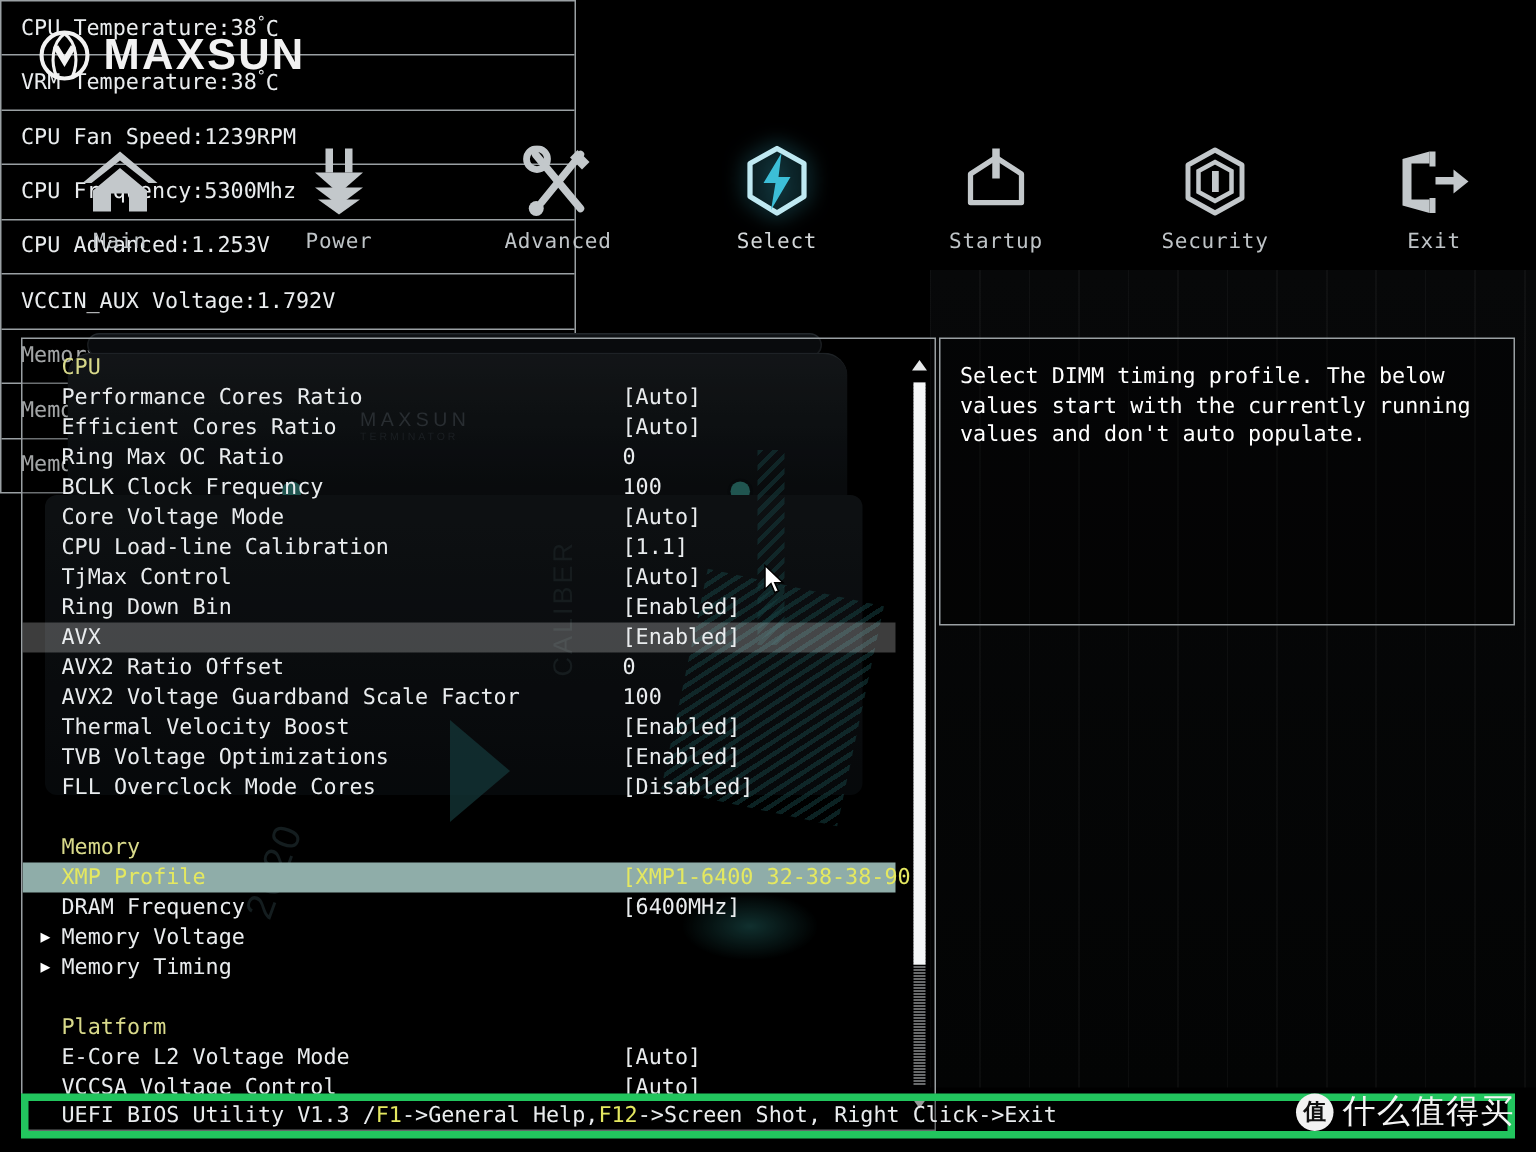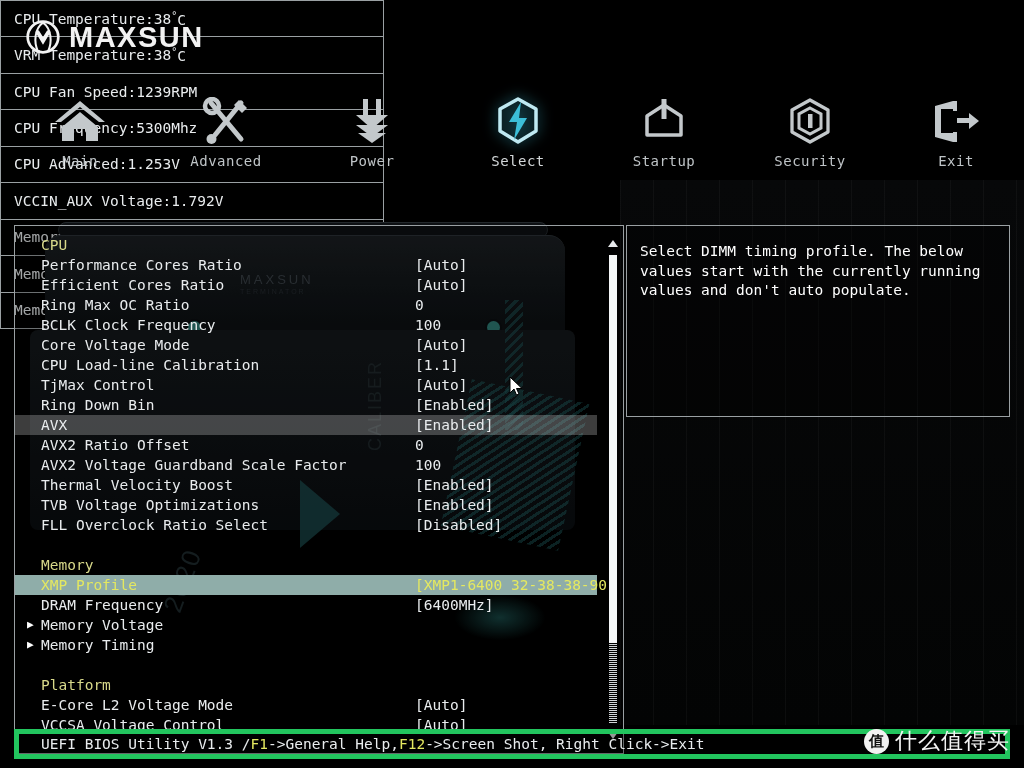--- a/index.html
+++ b/index.html
@@ -392,46 +392,46 @@
         <svg width="54" height="46" viewBox="0 0 54 46">
           <path d="M27 3 L52 24 L46 24 L27 9 L8 24 L2 24 Z" fill="#c3c8cb"></path>
           <path d="M27 14 L45 29 L45 43 L33 43 L33 31 L21 31 L21 43 L9 43 L9 29 Z" fill="#c3c8cb"></path>
         </svg>
       </span>
       <span class="nav-label">Main</span>
     </div>
 
     <div class="nav-item">
       <span class="nav-icon">
+        <svg width="48" height="48" viewBox="0 0 48 48">
+          <rect x="15" y="2" width="5" height="16" fill="#c3c8cb"></rect>
+          <rect x="28" y="2" width="5" height="16" fill="#c3c8cb"></rect>
+          <path d="M8 18 L40 18 L24 32 Z" fill="#c3c8cb"></path>
+          <path d="M8 28 L40 28 L24 40 Z" fill="#c3c8cb"></path>
+          <path d="M10 36 L38 36 L24 46 Z" fill="#c3c8cb"></path>
+        </svg>
+      </span>
+      <span class="nav-label">Power</span>
+    </div>
+
+    <div class="nav-item">
+      <span class="nav-icon">
         <svg width="50" height="48" viewBox="0 0 50 48">
           <g stroke="#c3c8cb" stroke-width="5" fill="none" stroke-linecap="round">
             <path d="M10 6 L40 42"></path>
           </g>
           <path d="M38 3 L46 11 L41 16 L33 8 Z" fill="#c3c8cb"></path>
           <g stroke="#c3c8cb" stroke-width="5" fill="none" stroke-linecap="round">
             <path d="M40 6 L14 38"></path>
           </g>
           <circle cx="11" cy="9" r="7" fill="none" stroke="#c3c8cb" stroke-width="4.5"></circle>
           <circle cx="10.5" cy="42" r="5" fill="#c3c8cb"></circle>
         </svg>
       </span>
       <span class="nav-label">Advanced</span>
-    </div>
-
-    <div class="nav-item">
-      <span class="nav-icon">
-        <svg width="48" height="48" viewBox="0 0 48 48">
-          <rect x="15" y="2" width="5" height="16" fill="#c3c8cb"></rect>
-          <rect x="28" y="2" width="5" height="16" fill="#c3c8cb"></rect>
-          <path d="M8 18 L40 18 L24 32 Z" fill="#c3c8cb"></path>
-          <path d="M8 28 L40 28 L24 40 Z" fill="#c3c8cb"></path>
-          <path d="M10 36 L38 36 L24 46 Z" fill="#c3c8cb"></path>
-        </svg>
-      </span>
-      <span class="nav-label">Power</span>
     </div>
 
     <div class="nav-item active">
       <span class="nav-icon">
         <svg width="48" height="48" viewBox="0 0 48 48">
           <path d="M24 2 L42 12 L42 34 L24 45 L6 34 L6 12 Z" fill="none" stroke="#bfe9f2" stroke-width="3.5" stroke-linejoin="round"></path>
           <path d="M27 5 L15 25 L23 25 L20 43 L33 21 L25 21 Z" fill="#3cbed7"></path>
         </svg>
       </span>
       <span class="nav-label">Select</span>
@@ -481,21 +481,21 @@
         <div class="row"><span class="label">BCLK Clock Frequency</span><span class="value">100</span></div>
         <div class="row"><span class="label">Core Voltage Mode</span><span class="value">[Auto]</span></div>
         <div class="row"><span class="label">CPU Load-line Calibration</span><span class="value">[1.1]</span></div>
         <div class="row"><span class="label">TjMax Control</span><span class="value">[Auto]</span></div>
         <div class="row"><span class="label">Ring Down Bin</span><span class="value">[Enabled]</span></div>
         <div class="row hover"><span class="label">AVX</span><span class="value">[Enabled]</span></div>
         <div class="row"><span class="label">AVX2 Ratio Offset</span><span class="value">0</span></div>
         <div class="row"><span class="label">AVX2 Voltage Guardband Scale Factor</span><span class="value">100</span></div>
         <div class="row"><span class="label">Thermal Velocity Boost</span><span class="value">[Enabled]</span></div>
         <div class="row"><span class="label">TVB Voltage Optimizations</span><span class="value">[Enabled]</span></div>
-        <div class="row"><span class="label">FLL Overclock Ratio Select</span><span class="value">[Disabled]</span></div>
+        <div class="row"><span class="label">FLL Overclock Mode Cores</span><span class="value">[Disabled]</span></div>
         <div class="row spacer"></div>
         <div class="row header"><span class="label">Memory</span></div>
         <div class="row selected"><span class="label">XMP Profile</span><span class="value">[XMP1-6400 32-38-38-90]</span></div>
         <div class="row"><span class="label">DRAM Frequency</span><span class="value">[6400MHz]</span></div>
         <div class="row"><span class="arrow">▶</span><span class="label">Memory Voltage</span></div>
         <div class="row"><span class="arrow">▶</span><span class="label">Memory Timing</span></div>
         <div class="row spacer"></div>
         <div class="row header"><span class="label">Platform</span></div>
         <div class="row"><span class="label">E-Core L2 Voltage Mode</span><span class="value">[Auto]</span></div>
         <div class="row"><span class="label">VCCSA Voltage Control</span><span class="value">[Auto]</span></div>

